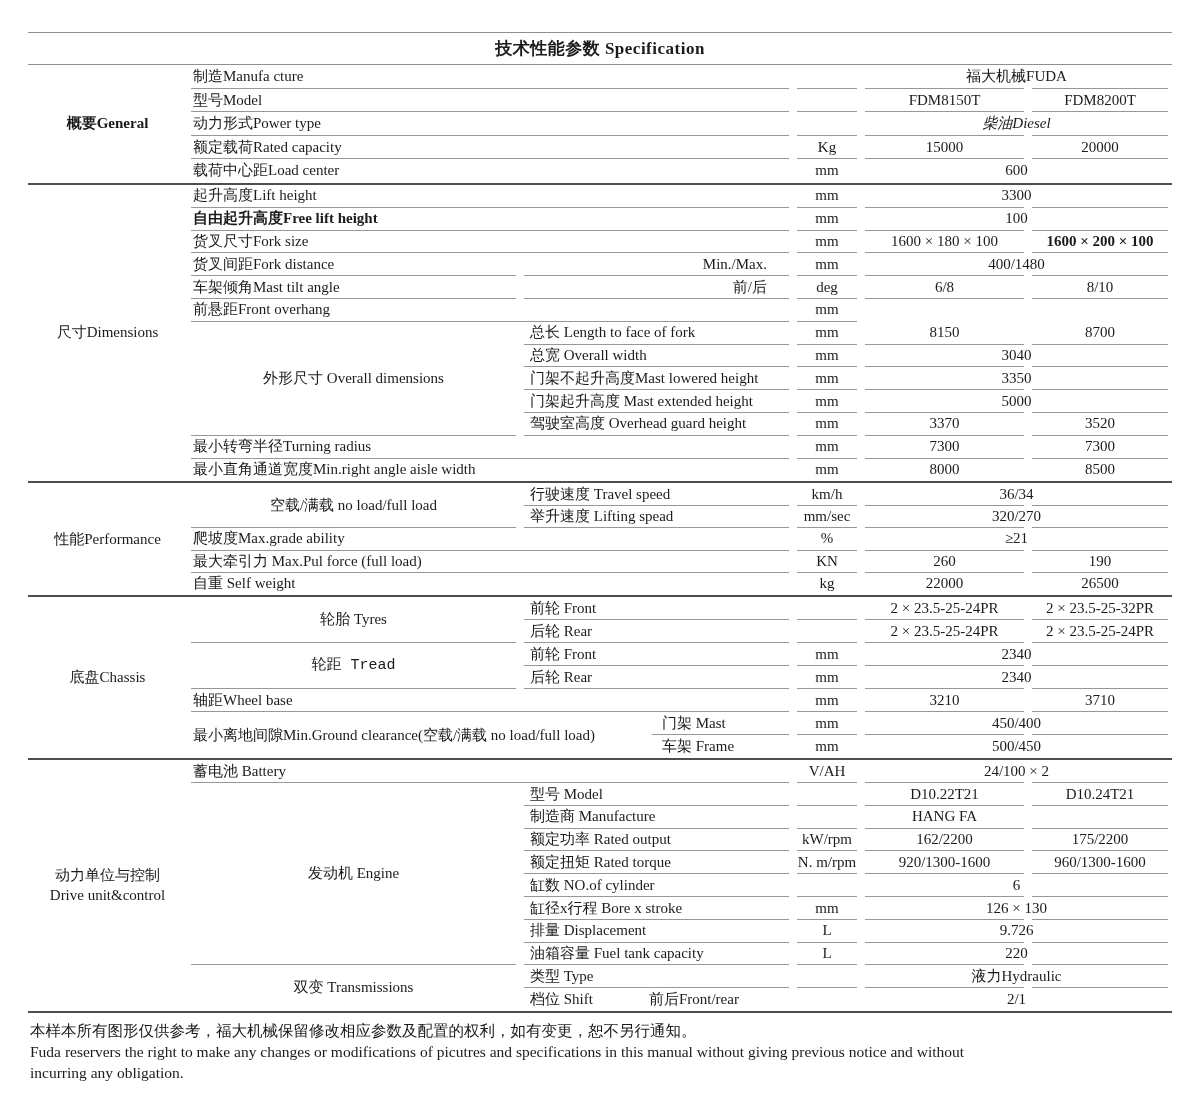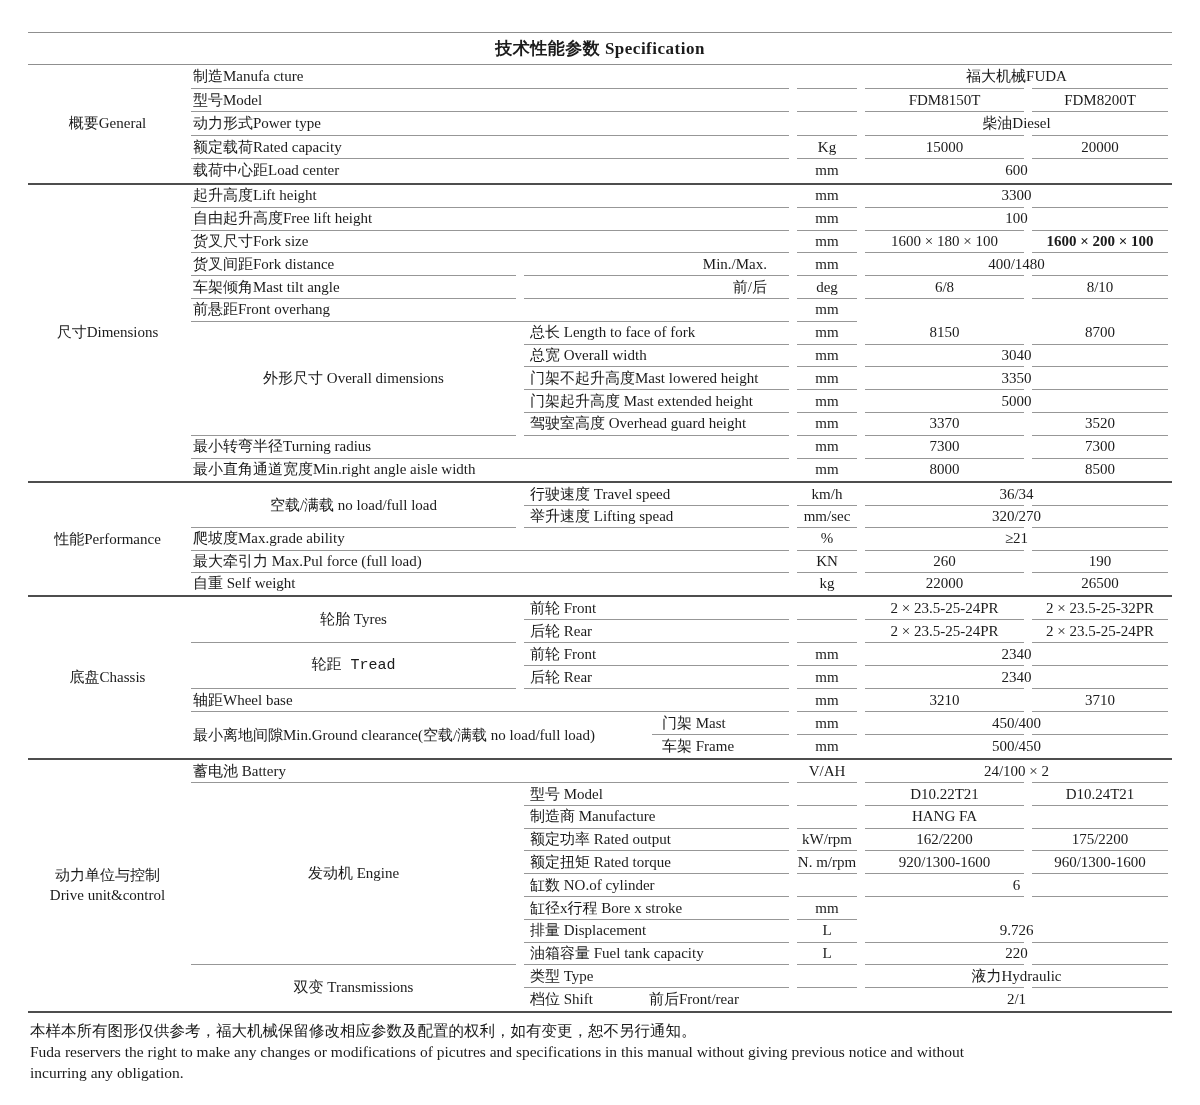--- a/index.html
+++ b/index.html
@@ -62,49 +62,49 @@
   .footer{position:absolute;left:30px;top:1020px;width:1140px;font-size:15.5px;}
   .footer div{line-height:21px;}
 </style>
 </head>
 <body>
 
 <div class="spec-table">
   <div class="title-bar">技术性能参数 Specification</div>
   <div id="sections-root">
       <div class="section" style="grid-template-columns: 159px 333px 273px 68px 167px 144px; grid-auto-rows: 23.6px;">
-        <div class="c seclabel" style="grid-area: 1 / 1 / span 5 / span 1;">
+        <div class="c seclabel" style="grid-area: 1 / 1 / span 5 / span 1; font-weight: bold;">
           <span class="ln">概要General</span>
         </div>
         <div class="c left ul" style="grid-area: 1 / 2 / span 1 / span 2;">制造Manufa cture</div>
         <div class="c center ul" style="grid-area: 1 / 4 / span 1 / span 1;"></div>
         <div class="c center ul2" style="grid-area: 1 / 5 / span 1 / span 2;">福大机械FUDA</div>
         <div class="c left ul" style="grid-area: 2 / 2 / span 1 / span 2;">型号Model</div>
         <div class="c center ul" style="grid-area: 2 / 4 / span 1 / span 1;"></div>
         <div class="c center ul" style="grid-area: 2 / 5 / span 1 / span 1;">FDM8150T</div>
         <div class="c center ul" style="grid-area: 2 / 6 / span 1 / span 1;">FDM8200T</div>
         <div class="c left ul" style="grid-area: 3 / 2 / span 1 / span 2;">动力形式Power type</div>
         <div class="c center ul" style="grid-area: 3 / 4 / span 1 / span 1;"></div>
-        <div class="c center ul2" style="grid-area: 3 / 5 / span 1 / span 2;">柴油Diesel</div>
+        <div class="c center ul2" style="grid-area: 3 / 5 / span 1 / span 2; font-style: italic;">柴油Diesel</div>
         <div class="c left ul" style="grid-area: 4 / 2 / span 1 / span 2;">额定载荷Rated capacity</div>
         <div class="c center ul" style="grid-area: 4 / 4 / span 1 / span 1;">Kg</div>
         <div class="c center ul" style="grid-area: 4 / 5 / span 1 / span 1;">15000</div>
         <div class="c center ul" style="grid-area: 4 / 6 / span 1 / span 1;">20000</div>
         <div class="c left" style="grid-area: 5 / 2 / span 1 / span 2;">载荷中心距Load center</div>
         <div class="c center" style="grid-area: 5 / 4 / span 1 / span 1;">mm</div>
         <div class="c center" style="grid-area: 5 / 5 / span 1 / span 2;">600</div>
       </div>
       <div class="section dark" style="grid-template-columns: 159px 333px 273px 68px 167px 144px; grid-auto-rows: 22.8px;">
         <div class="c seclabel" style="grid-area: 1 / 1 / span 13 / span 1;">
           <span class="ln">尺寸Dimensions</span>
         </div>
         <div class="c left ul" style="grid-area: 1 / 2 / span 1 / span 2;">起升高度Lift height</div>
         <div class="c center ul" style="grid-area: 1 / 4 / span 1 / span 1;">mm</div>
         <div class="c center ul2" style="grid-area: 1 / 5 / span 1 / span 2;">3300</div>
-        <div class="c left ul" style="grid-area: 2 / 2 / span 1 / span 2;">自由起升高度Free lift height</div>
+        <div class="c left ul" style="grid-area: 2 / 2 / span 1 / span 2; font-weight: bold;">自由起升高度Free lift height</div>
         <div class="c center ul" style="grid-area: 2 / 4 / span 1 / span 1;">mm</div>
         <div class="c center ul2" style="grid-area: 2 / 5 / span 1 / span 2;">100</div>
         <div class="c left ul" style="grid-area: 3 / 2 / span 1 / span 2;">货叉尺寸Fork size</div>
         <div class="c center ul" style="grid-area: 3 / 4 / span 1 / span 1;">mm</div>
         <div class="c center ul" style="grid-area: 3 / 5 / span 1 / span 1;">1600 × 180 × 100</div>
         <div class="c center ul" style="grid-area: 3 / 6 / span 1 / span 1; font-weight: bold;">1600 × 200 × 100</div>
         <div class="c left ul" style="grid-area: 4 / 2 / span 1 / span 1;">货叉间距Fork distance</div>
         <div class="c right ul" style="grid-area: 4 / 3 / span 1 / span 1;">Min./Max.</div>
         <div class="c center ul" style="grid-area: 4 / 4 / span 1 / span 1;">mm</div>
         <div class="c center ul2" style="grid-area: 4 / 5 / span 1 / span 2;">400/1480</div>
@@ -258,20 +258,21 @@
         <div class="c center ul" style="grid-area: 5 / 6 / span 1 / span 1;">960/1300-1600</div>
         <div class="c subleft ul" style="grid-area: 6 / 3 / span 1 / span 1;">
           <span>缸数 NO.of cylinder</span>
         </div>
         <div class="c center ul" style="grid-area: 6 / 4 / span 1 / span 1;"></div>
         <div class="c center ul2" style="grid-area: 6 / 5 / span 1 / span 2;">6</div>
         <div class="c subleft ul" style="grid-area: 7 / 3 / span 1 / span 1;">
           <span>缸径x行程 Bore x stroke</span>
         </div>
         <div class="c center ul" style="grid-area: 7 / 4 / span 1 / span 1;">mm</div>
+        <div class="c center ul2" style="grid-area: 7 / 5 / span 1 / span 2;">126 × 130</div>
         <div class="c subleft ul" style="grid-area: 8 / 3 / span 1 / span 1;">
           <span>排量 Displacement</span>
         </div>
         <div class="c center ul" style="grid-area: 8 / 4 / span 1 / span 1;">L</div>
         <div class="c center ul2" style="grid-area: 8 / 5 / span 1 / span 2;">9.726</div>
         <div class="c subleft ul" style="grid-area: 9 / 3 / span 1 / span 1;">
           <span>油箱容量 Fuel tank capacity</span>
         </div>
         <div class="c center ul" style="grid-area: 9 / 4 / span 1 / span 1;">L</div>
         <div class="c center ul2" style="grid-area: 9 / 5 / span 1 / span 2;">220</div>

